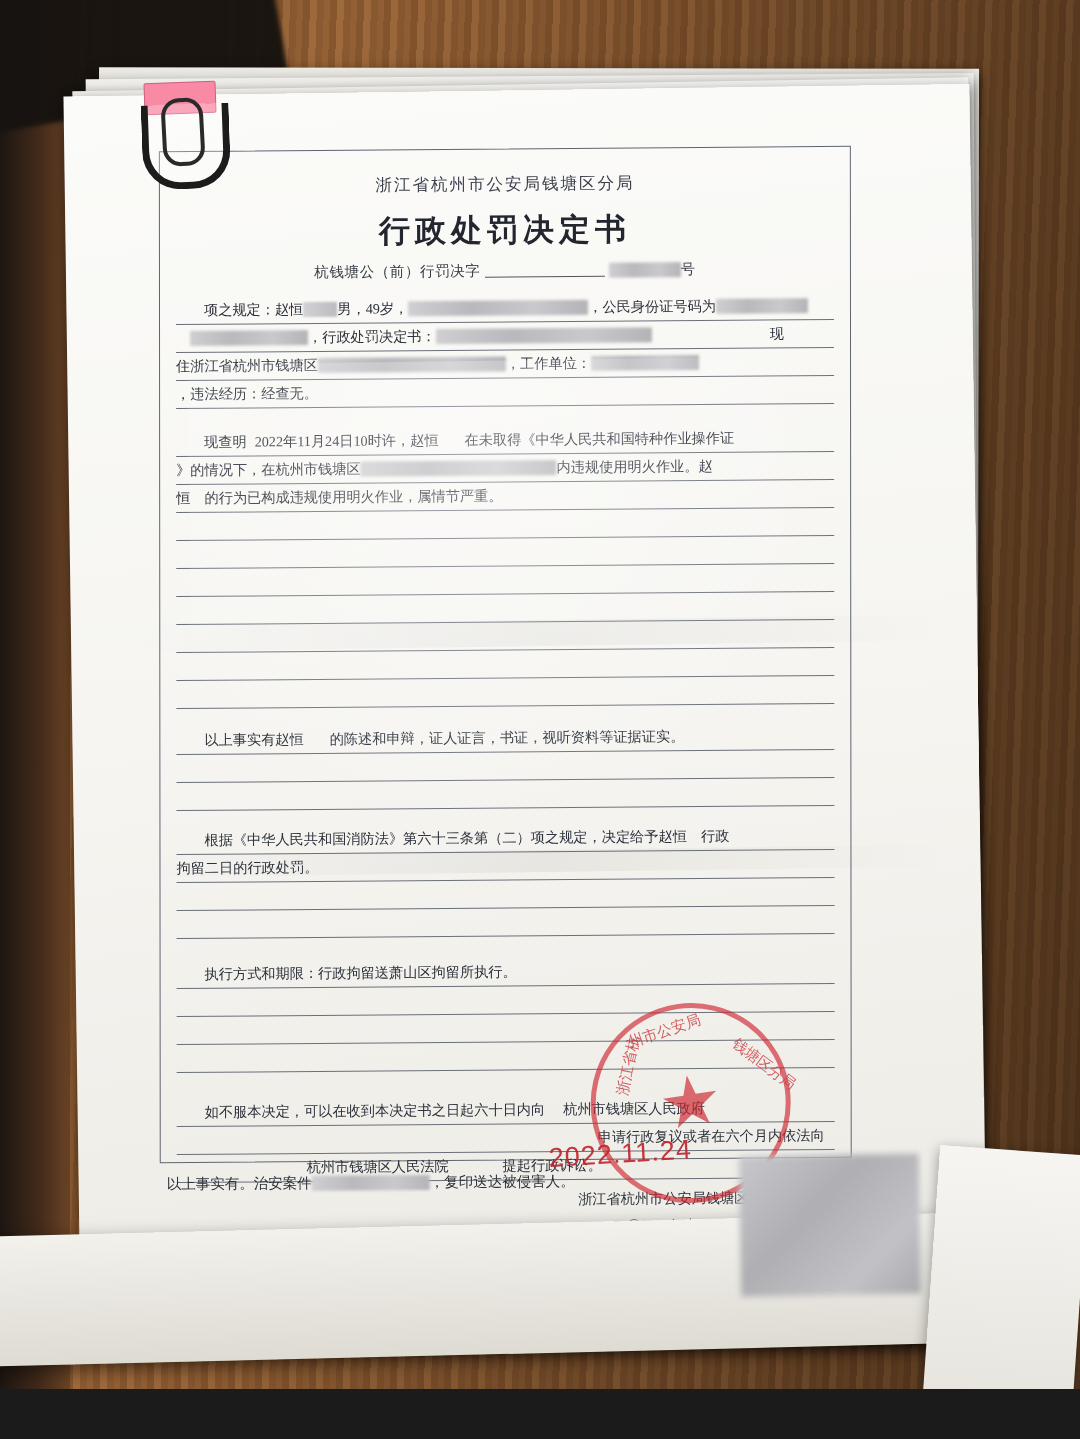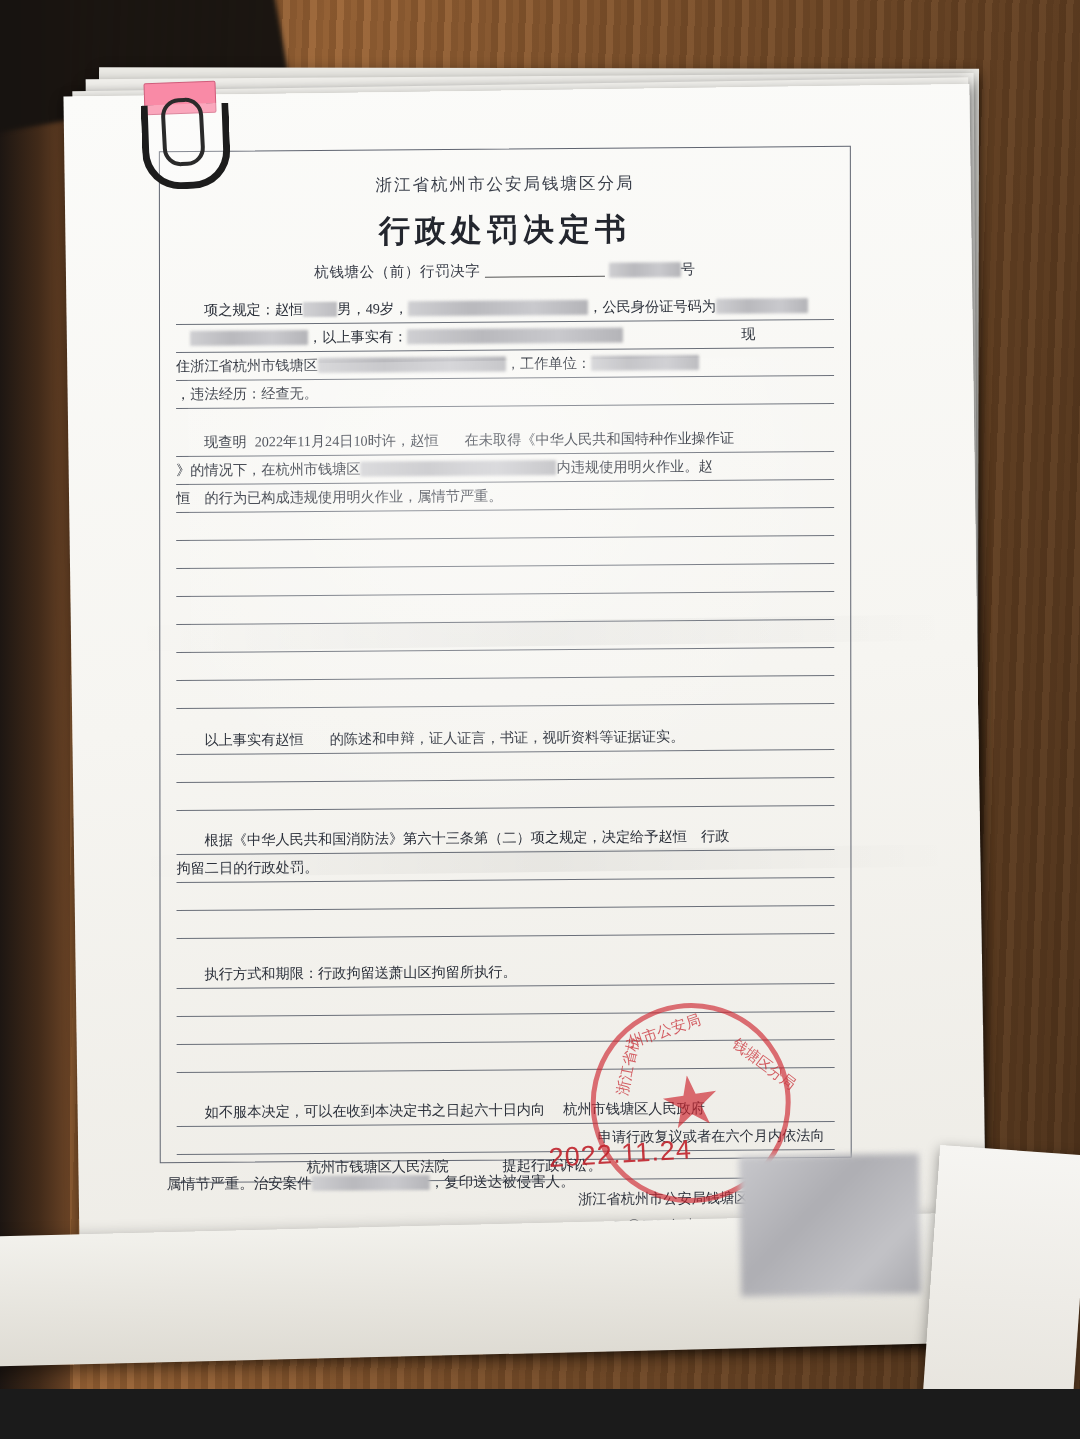--- a/index.html
+++ b/index.html
@@ -280,21 +280,21 @@
           <span>杭钱塘公（前）行罚决字</span><span class="blank"></span><span class="redacted redact-sm" style="width:72px;"></span><span>号</span>
         </div>
 
         <div class="body">
 
           <div class="underline-row" style="margin-top:6px;">
             <span class="indent"></span><span>项之规定：</span><span>赵恒</span><span class="name-blur"></span><span>男</span>，<span>49岁</span>，<span class="redacted redact-sm" style="width:180px;"></span><span>，公民身份证号码为</span><span class="redacted redact-sm" style="width:92px;"></span>
           </div>
 
           <div class="underline-row">
-            <span class="mini-indent"></span><span class="redacted redact-sm" style="width:118px;"></span><span>，以上事实有：</span><span class="redacted redact-sm" style="width:216px;"></span><span class="gap" style="width:118px;"></span><span>现</span>
+            <span class="mini-indent"></span><span class="redacted redact-sm" style="width:118px;"></span><span>，行政处罚决定书：</span><span class="redacted redact-sm" style="width:216px;"></span><span class="gap" style="width:118px;"></span><span>现</span>
           </div>
 
           <div class="underline-row">
             <span>住浙江省杭州市钱塘区</span><span class="redacted redact-sm" style="width:188px;"></span><span>，工作单位：</span><span class="redacted redact-sm" style="width:108px;"></span>
           </div>
 
           <div class="underline-row">
             <span>，违法经历：经查无。</span>
           </div>
 
@@ -391,21 +391,21 @@
           <span style="transform:rotate(-70deg) translate(-6px,-78px);">浙江省杭</span>
           <span style="transform:rotate(-10deg) translate(-40px,-86px);">州市公安局</span>
           <span style="transform:rotate(45deg) translate(-2px,-84px);">钱塘区分局</span>
         </div>
       </div>
 
       <div class="handdate">2022.11.24</div>
     </div>
 
     <div class="bottom-note">
-      <span>属情节严重。治安案件</span><span class="redacted redact-sm" style="width:118px;"></span><span>，复印送达被侵害人。</span>
+      <span>以上事实有。治安案件</span><span class="redacted redact-sm" style="width:118px;"></span><span>，复印送达被侵害人。</span>
     </div>
 
     <div class="glare"></div>
   </div>
 
   <div class="sheet-lower"></div>
   <div class="sheet-right-strip"></div>
   <div class="blur-box-bottom"></div>
 
   <div class="clip-wrap">

